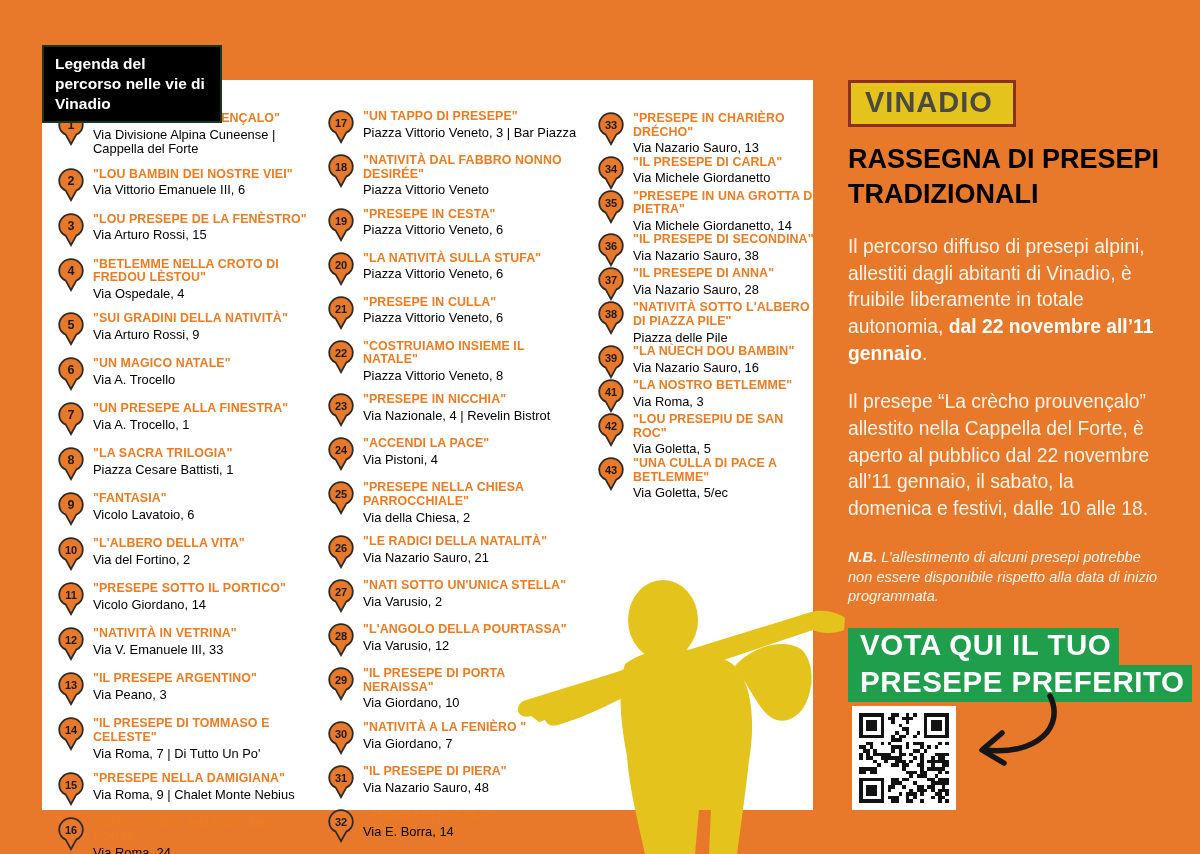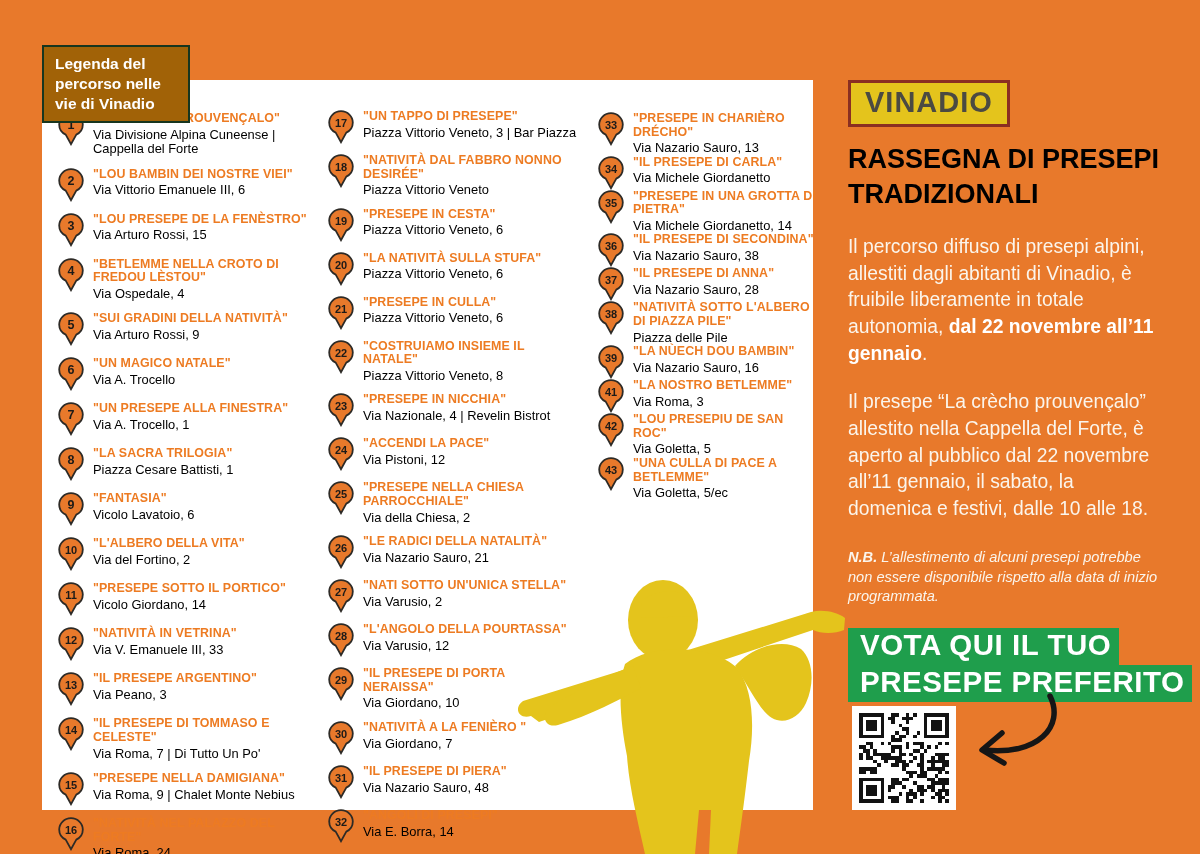--- a/index.html
+++ b/index.html
@@ -5,22 +5,22 @@
   * { margin:0; padding:0; box-sizing:border-box; }
   html,body { width:1200px; height:854px; }
   body { font-family:"Liberation Sans", sans-serif; }
   #poster { position:relative; width:1200px; height:854px; background:#e8792b; overflow:hidden; }
 
   
   .panel { position:absolute; left:42px; top:80px; width:771px; height:730px; background:#ffffff; }
 
   
   .legend-badge {
-    position:absolute; left:42px; top:45px; width:148px; z-index:5;
-    background:#a16207; border:2px solid #17361f; color:#ffffff;
+    position:absolute; left:42px; top:45px; width:180px; z-index:5;
+    background:#000000; border:2px solid #17361f; color:#ffffff;
     font-weight:bold; font-size:15.5px; line-height:1.3; padding:7px 11px;
   }
 
   
   .col { position:absolute; display:flex; flex-direction:column; z-index:2; }
   #col1 { left:58px;  top:112px; width:262px; gap:11px; }
   #col2 { left:328px; top:110px; width:252px; gap:10px; }
   #col3 { left:598px; top:112px; width:222px; gap:0; }
   .entry { display:flex; gap:9px; align-items:flex-start; }
   .pin { flex:0 0 26px; position:relative; }
@@ -30,21 +30,21 @@
   #col2 .entry-text { max-width:215px; }
   #col3 .entry-text { max-width:185px; }
   .entry-title { color:#ed7b22; font-weight:bold; font-size:12.4px; line-height:1.1; letter-spacing:.1px; }
   .entry-addr  { color:#000000; font-size:12.9px; line-height:1.12; margin-top:2px; }
 
   
   .right-col { position:absolute; left:848px; top:80px; width:312px; z-index:4; }
   .town-box {
     display:inline-block; background:#e4c41c; border:3px solid #8a2f22;
     color:#4b4a42; font-weight:bold; font-size:29px; letter-spacing:1px;
-    padding:3px 14px 5px 14px;
+    padding:3px 20px 5px 14px;
   }
   .heading { margin-top:15px; color:#000000; font-weight:bold; font-size:27px; line-height:1.3; }
   .para { margin-top:22px; color:#fbf5ec; font-size:19.3px; line-height:1.38; }
   .para b { color:#ffffff; }
   .nb { margin-top:26px; color:#fbf5ec; font-size:14.6px; line-height:1.32; font-style:italic; }
   .nb b { font-style:italic; }
 
   .vote-badge { position:absolute; left:848px; top:628px; z-index:4; }
   .vote-line {
     display:table; background:#1f9e4c; color:#ffffff; font-weight:bold;
@@ -351,21 +351,21 @@
       </div>
       <div class="entry">
         <div class="pin">
           <svg width="26" height="34" viewBox="0 0 26 34">
             <path d="M13 1.2 C19.6 1.2 24.8 6.3 24.8 12.6 C24.8 17.2 22 21 18.3 22.6 L13 32.2 L7.7 22.6 C4 21 1.2 17.2 1.2 12.6 C1.2 6.3 6.4 1.2 13 1.2 Z" fill="#e8792b" stroke="#2d2a26" stroke-width="1.8"></path>
             <text x="13" y="16.8" text-anchor="middle" font-size="11" font-weight="bold" fill="#1c1a18" font-family="Liberation Sans, sans-serif">24</text>
           </svg>
         </div>
         <div class="entry-text">
           <div class="entry-title">"ACCENDI LA PACE"</div>
-          <div class="entry-addr">Via Pistoni, 12</div>
+          <div class="entry-addr">Via Pistoni, 4</div>
         </div>
       </div>
       <div class="entry">
         <div class="pin">
           <svg width="26" height="34" viewBox="0 0 26 34">
             <path d="M13 1.2 C19.6 1.2 24.8 6.3 24.8 12.6 C24.8 17.2 22 21 18.3 22.6 L13 32.2 L7.7 22.6 C4 21 1.2 17.2 1.2 12.6 C1.2 6.3 6.4 1.2 13 1.2 Z" fill="#e8792b" stroke="#2d2a26" stroke-width="1.8"></path>
             <text x="13" y="16.8" text-anchor="middle" font-size="11" font-weight="bold" fill="#1c1a18" font-family="Liberation Sans, sans-serif">25</text>
           </svg>
         </div>
         <div class="entry-text">

